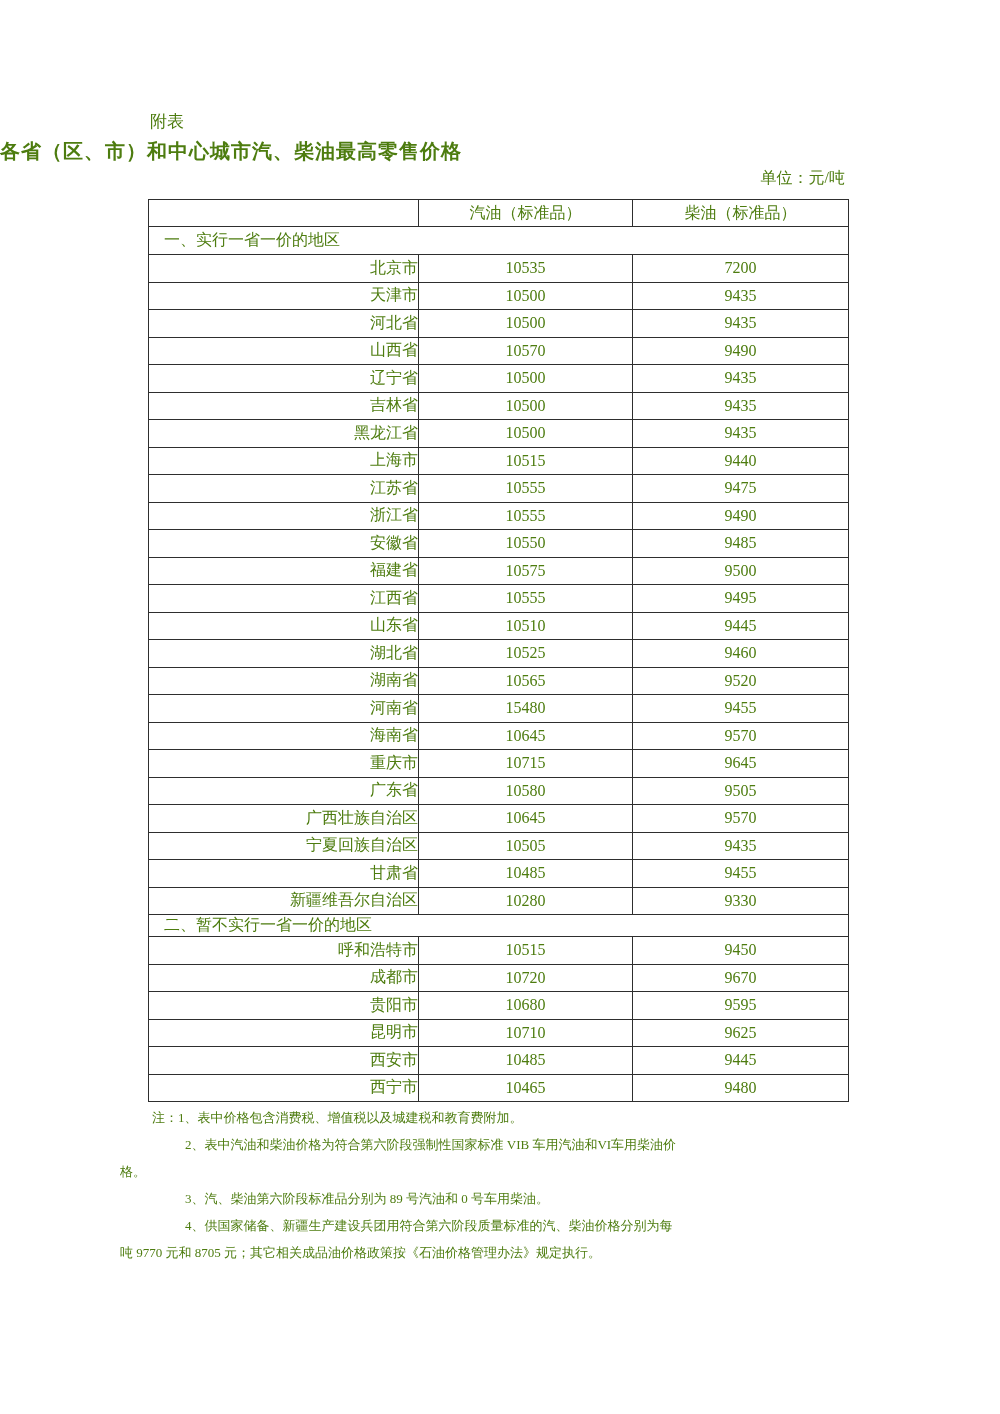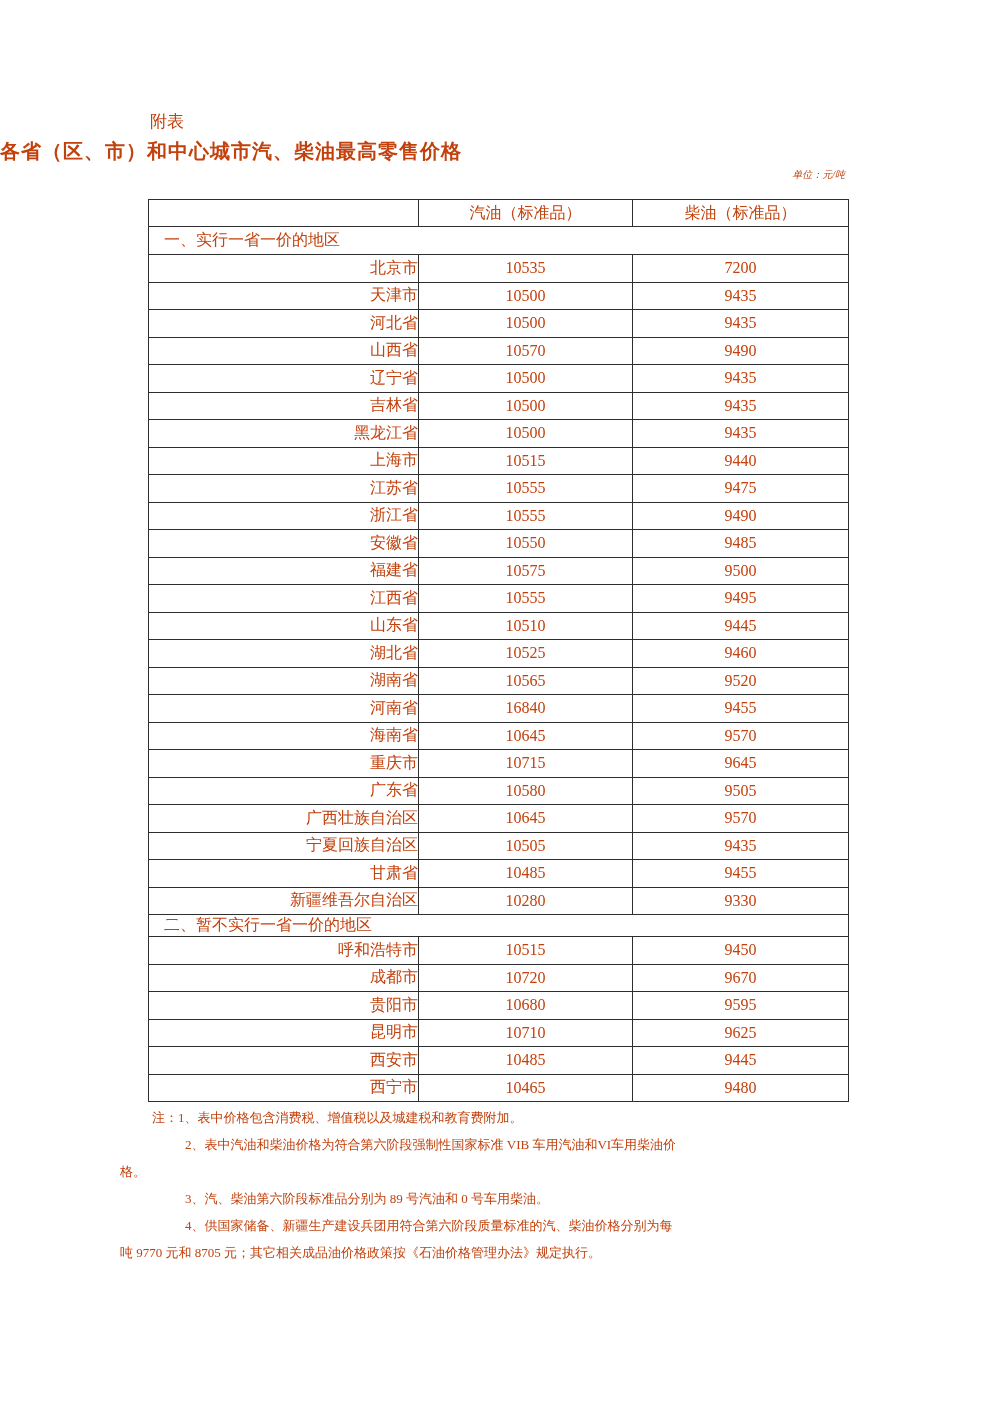--- a/index.html
+++ b/index.html
@@ -1,21 +1,21 @@
 <!DOCTYPE html>
 <html><head>
 <meta charset="utf-8">
 <style>
   html, body { margin: 0; padding: 0; background: #ffffff; }
   .page {
     position: relative;
     width: 1000px;
     height: 1414px;
     background: #ffffff;
-    color: #c2410c;
+    color: #4d7c0f;
     font-family: "Liberation Serif", "DejaVu Serif", serif;
     overflow: hidden;
   }
   .annex-label {
     position: absolute;
     left: 150px;
     top: 110px;
     font-size: 17px;
   }
   .doc-title {
@@ -26,22 +26,21 @@
     text-align: left;
     font-size: 20px;
     font-weight: bold;
     font-family: "Liberation Sans", "DejaVu Sans", sans-serif;
     letter-spacing: 1px;
   }
   .unit-label {
     position: absolute;
     top: 168px;
     right: 155px;
-    font-size: 10px;
-    font-style: italic;
+    font-size: 16px;
   }
   table.price-table {
     position: absolute;
     left: 148px;
     top: 199px;
     width: 700px;
     border-collapse: collapse;
     table-layout: fixed;
   }
   table.price-table th,
@@ -193,21 +192,21 @@
           <td class="price-cell">10525</td>
           <td class="price-cell">9460</td>
         </tr>
         <tr class="data-row">
           <td class="region-cell">湖南省</td>
           <td class="price-cell">10565</td>
           <td class="price-cell">9520</td>
         </tr>
         <tr class="data-row">
           <td class="region-cell">河南省</td>
-          <td class="price-cell">16840</td>
+          <td class="price-cell">15480</td>
           <td class="price-cell">9455</td>
         </tr>
         <tr class="data-row">
           <td class="region-cell">海南省</td>
           <td class="price-cell">10645</td>
           <td class="price-cell">9570</td>
         </tr>
         <tr class="data-row">
           <td class="region-cell">重庆市</td>
           <td class="price-cell">10715</td>

